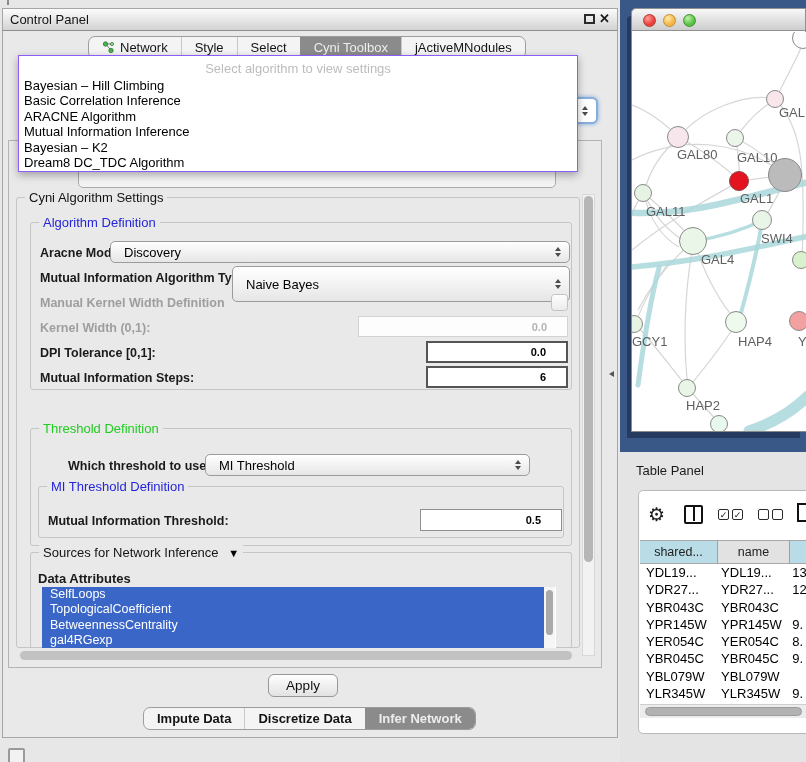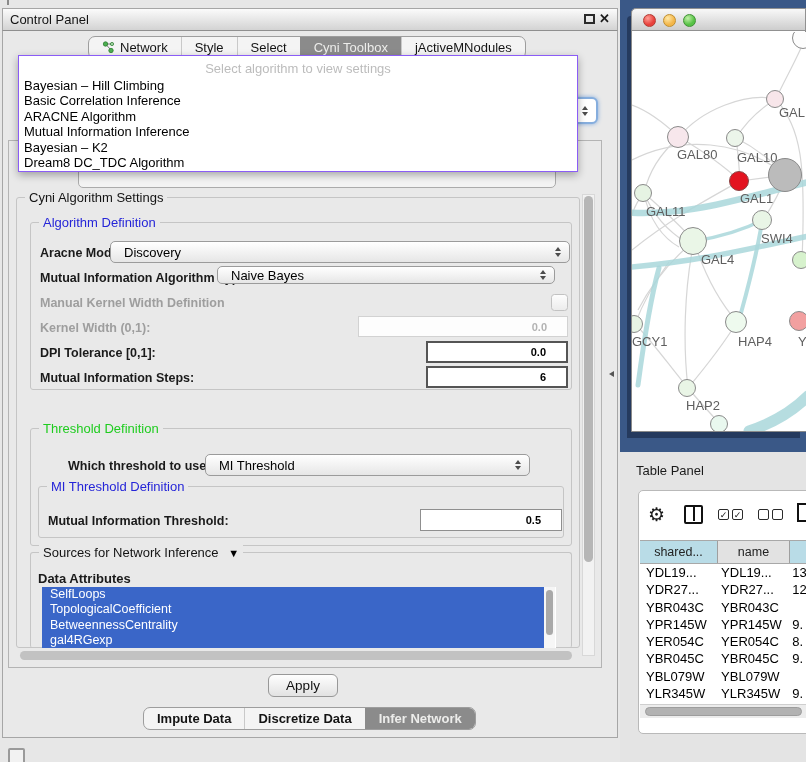--- a/index.html
+++ b/index.html
@@ -187,21 +187,21 @@
   <div class="lbl" style="left:40px;top:246px;">Aracne Mode:</div>
   <div class="combo" style="left:110px;top:241px;width:460px;height:22px;">
     <span>Discovery</span>
     <span class="arrows">
         <span class="tri-up"></span>
         <span class="tri-dn"></span>
       </span>
   </div>
 
   <div class="lbl" style="left:40px;top:271px;">Mutual Information Algorithm Type:</div>
-  <div class="combo" style="left:217px;top:266px;width:338px;height:18px;">
+  <div class="combo" style="left:232px;top:266px;width:338px;height:36px;">
     <span>Naive Bayes</span>
     <span class="arrows">
         <span class="tri-up"></span>
         <span class="tri-dn"></span>
       </span>
   </div>
 
   <div class="lbl dis" style="left:40px;top:296px;">Manual Kernel Width Definition</div>
   <div class="checkbox" style="left:551px;top:294px;"></div>
 

